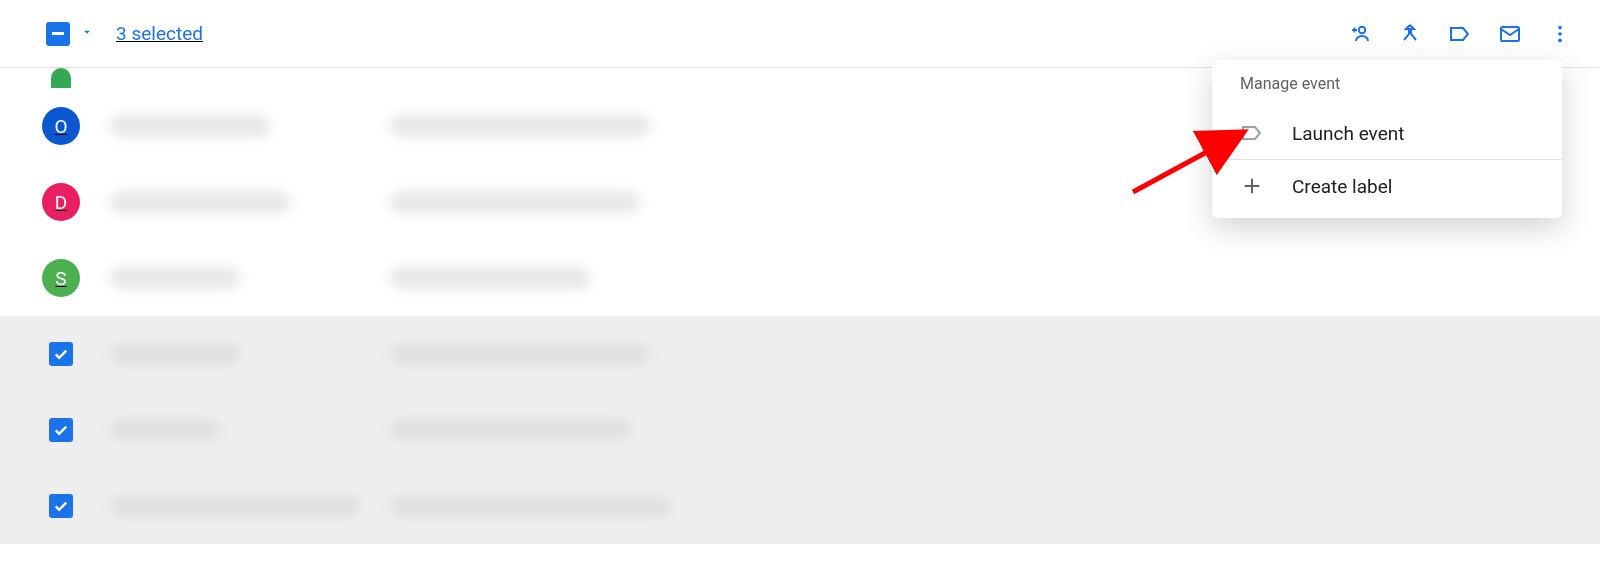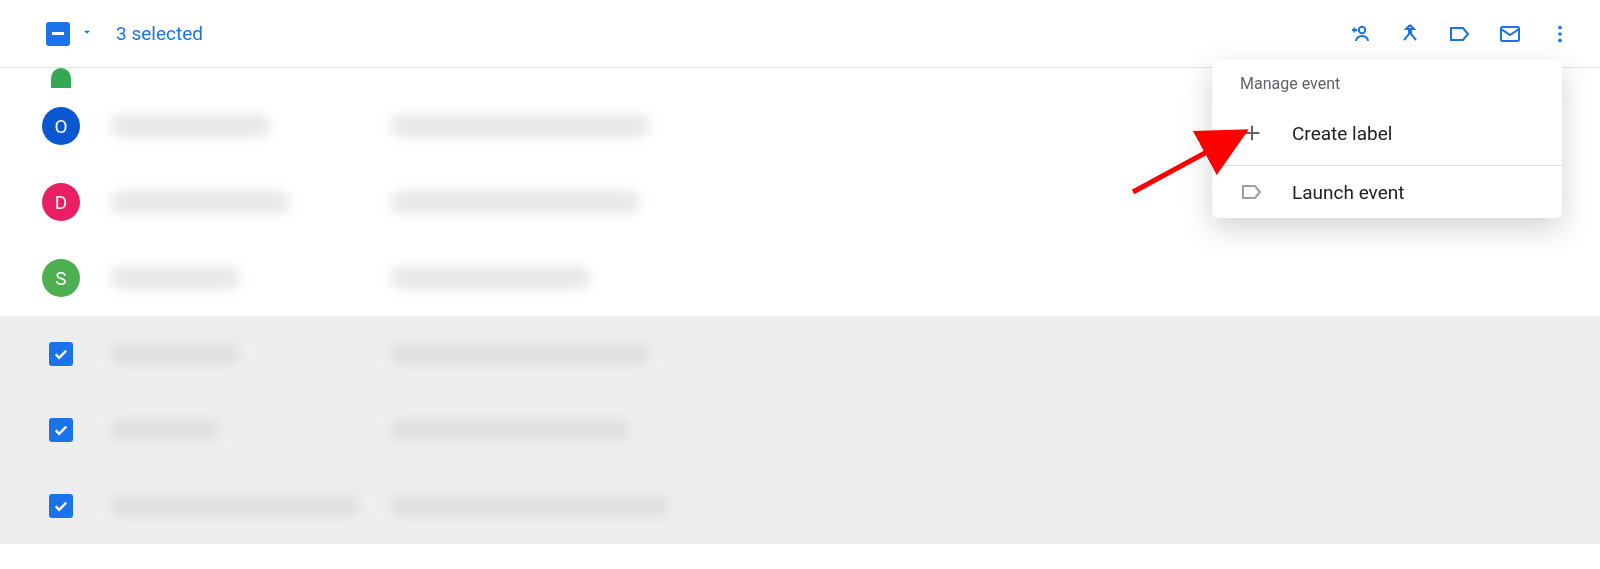--- a/index.html
+++ b/index.html
@@ -1,17 +1,17 @@
 <!DOCTYPE html>
 <html><head>
 <meta charset="utf-8">
 <style>
   * { box-sizing: border-box; }
   html, body { margin: 0; padding: 0; font-family: "Google Sans", Roboto, Arial, sans-serif; background: #fff; }
-  .page { width: 1600px; height: 569px; position: relative; }
+  .page { width: 1600px; height: 569px; position: relative; text-decoration: underline; }
 
   
   .toolbar {
     height: 68px;
     display: flex;
     align-items: center;
     padding: 0 16px;
     border-bottom: 1px solid #e0e0e0;
   }
   .select-box {
@@ -252,35 +252,35 @@
         </div>
       <div class="email-col">
           <div class="blurbox" style="width:280px"></div>
         </div>
     </div>
 
   </div>
 
   <div class="menu">
     <div class="menu-header">Manage event</div>
+    <div class="menu-item">
+      <span class="menu-icon">
+        <svg width="24" height="24" viewBox="0 0 24 24" fill="none" stroke="#9aa0a6" stroke-width="2">
+            <path d="M3 6h12l5 6-5 6H3z"></path>
+          </svg>
+      </span>
+      <span>Launch event</span>
+    </div>
     <div class="menu-item last">
       <span class="menu-icon">
         <svg width="22" height="22" viewBox="0 0 24 24" fill="none" stroke="#5f6368" stroke-width="2.2">
             <path d="M12 4v16M4 12h16"></path>
           </svg>
       </span>
       <span>Create label</span>
-    </div>
-    <div class="menu-item">
-      <span class="menu-icon">
-        <svg width="24" height="24" viewBox="0 0 24 24" fill="none" stroke="#9aa0a6" stroke-width="2">
-            <path d="M3 6h12l5 6-5 6H3z"></path>
-          </svg>
-      </span>
-      <span>Launch event</span>
     </div>
   </div>
 
   <div class="arrow-annot">
     <svg width="130" height="80" viewBox="0 0 130 80">
       <defs>
         <marker id="ah" markerWidth="10" markerHeight="10" refX="8" refY="5" orient="auto">
           <path d="M0 0L10 5L0 10z" fill="#ff0000"></path>
         </marker>
       </defs>

